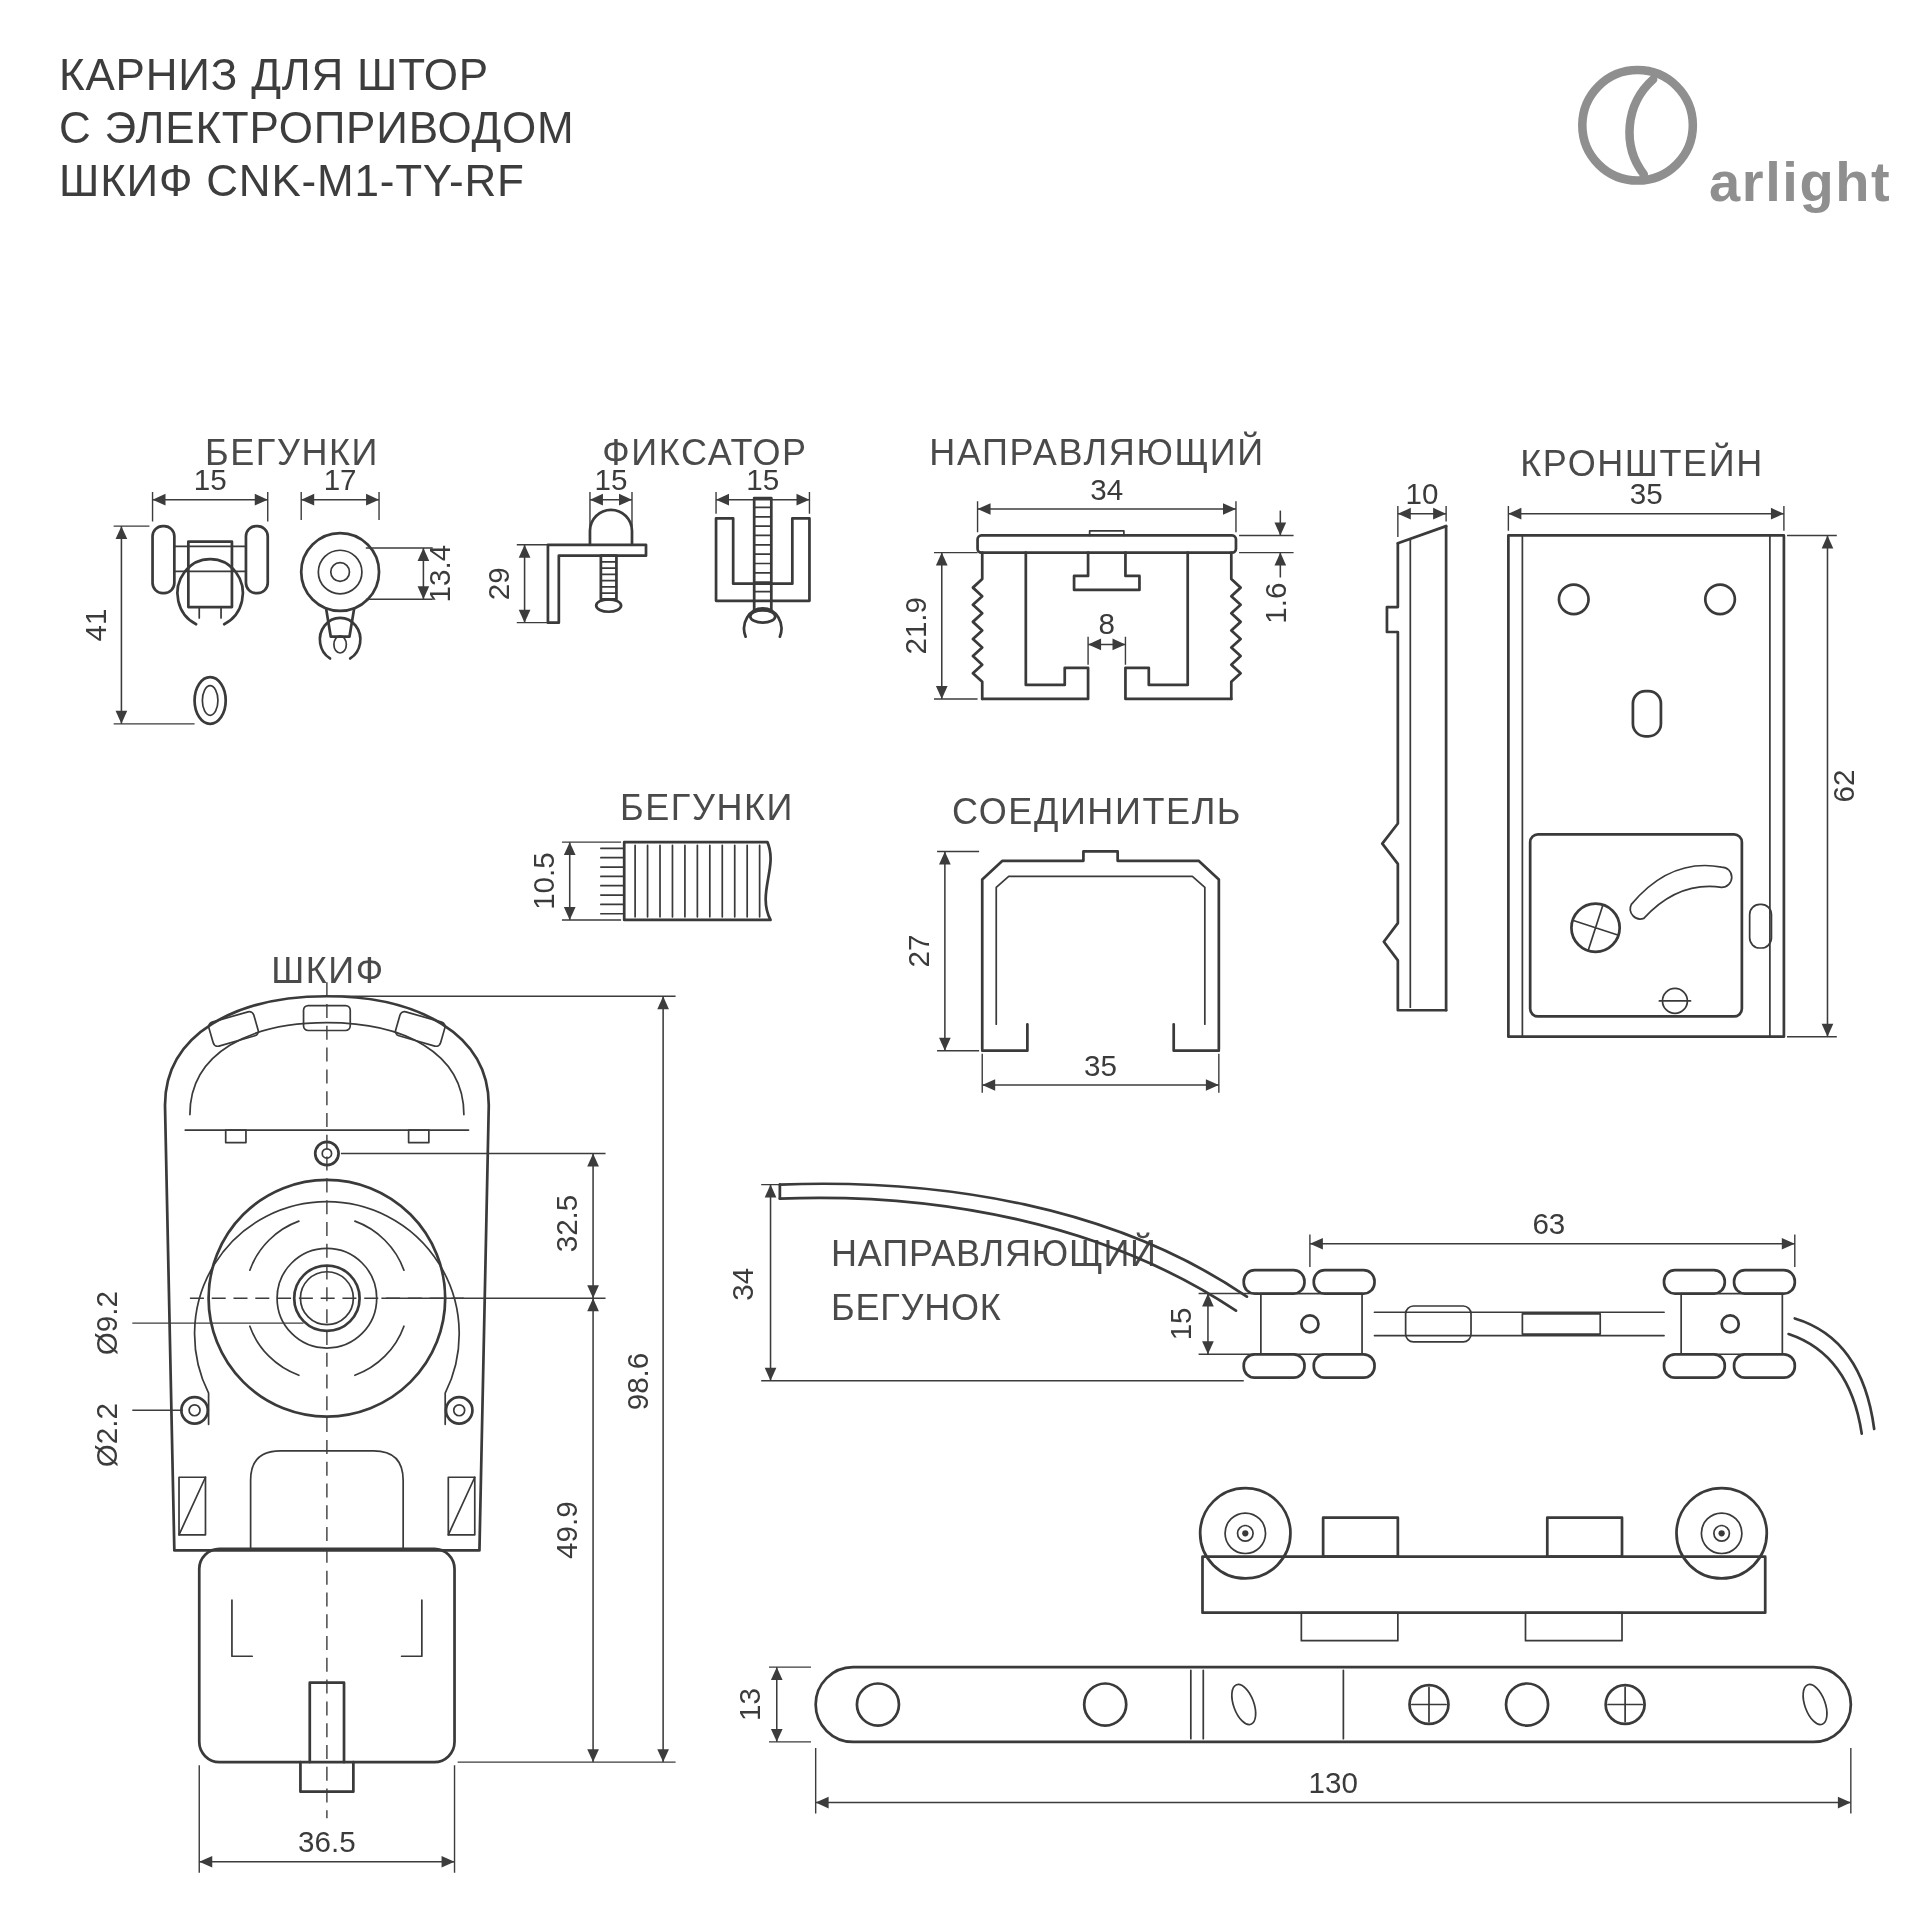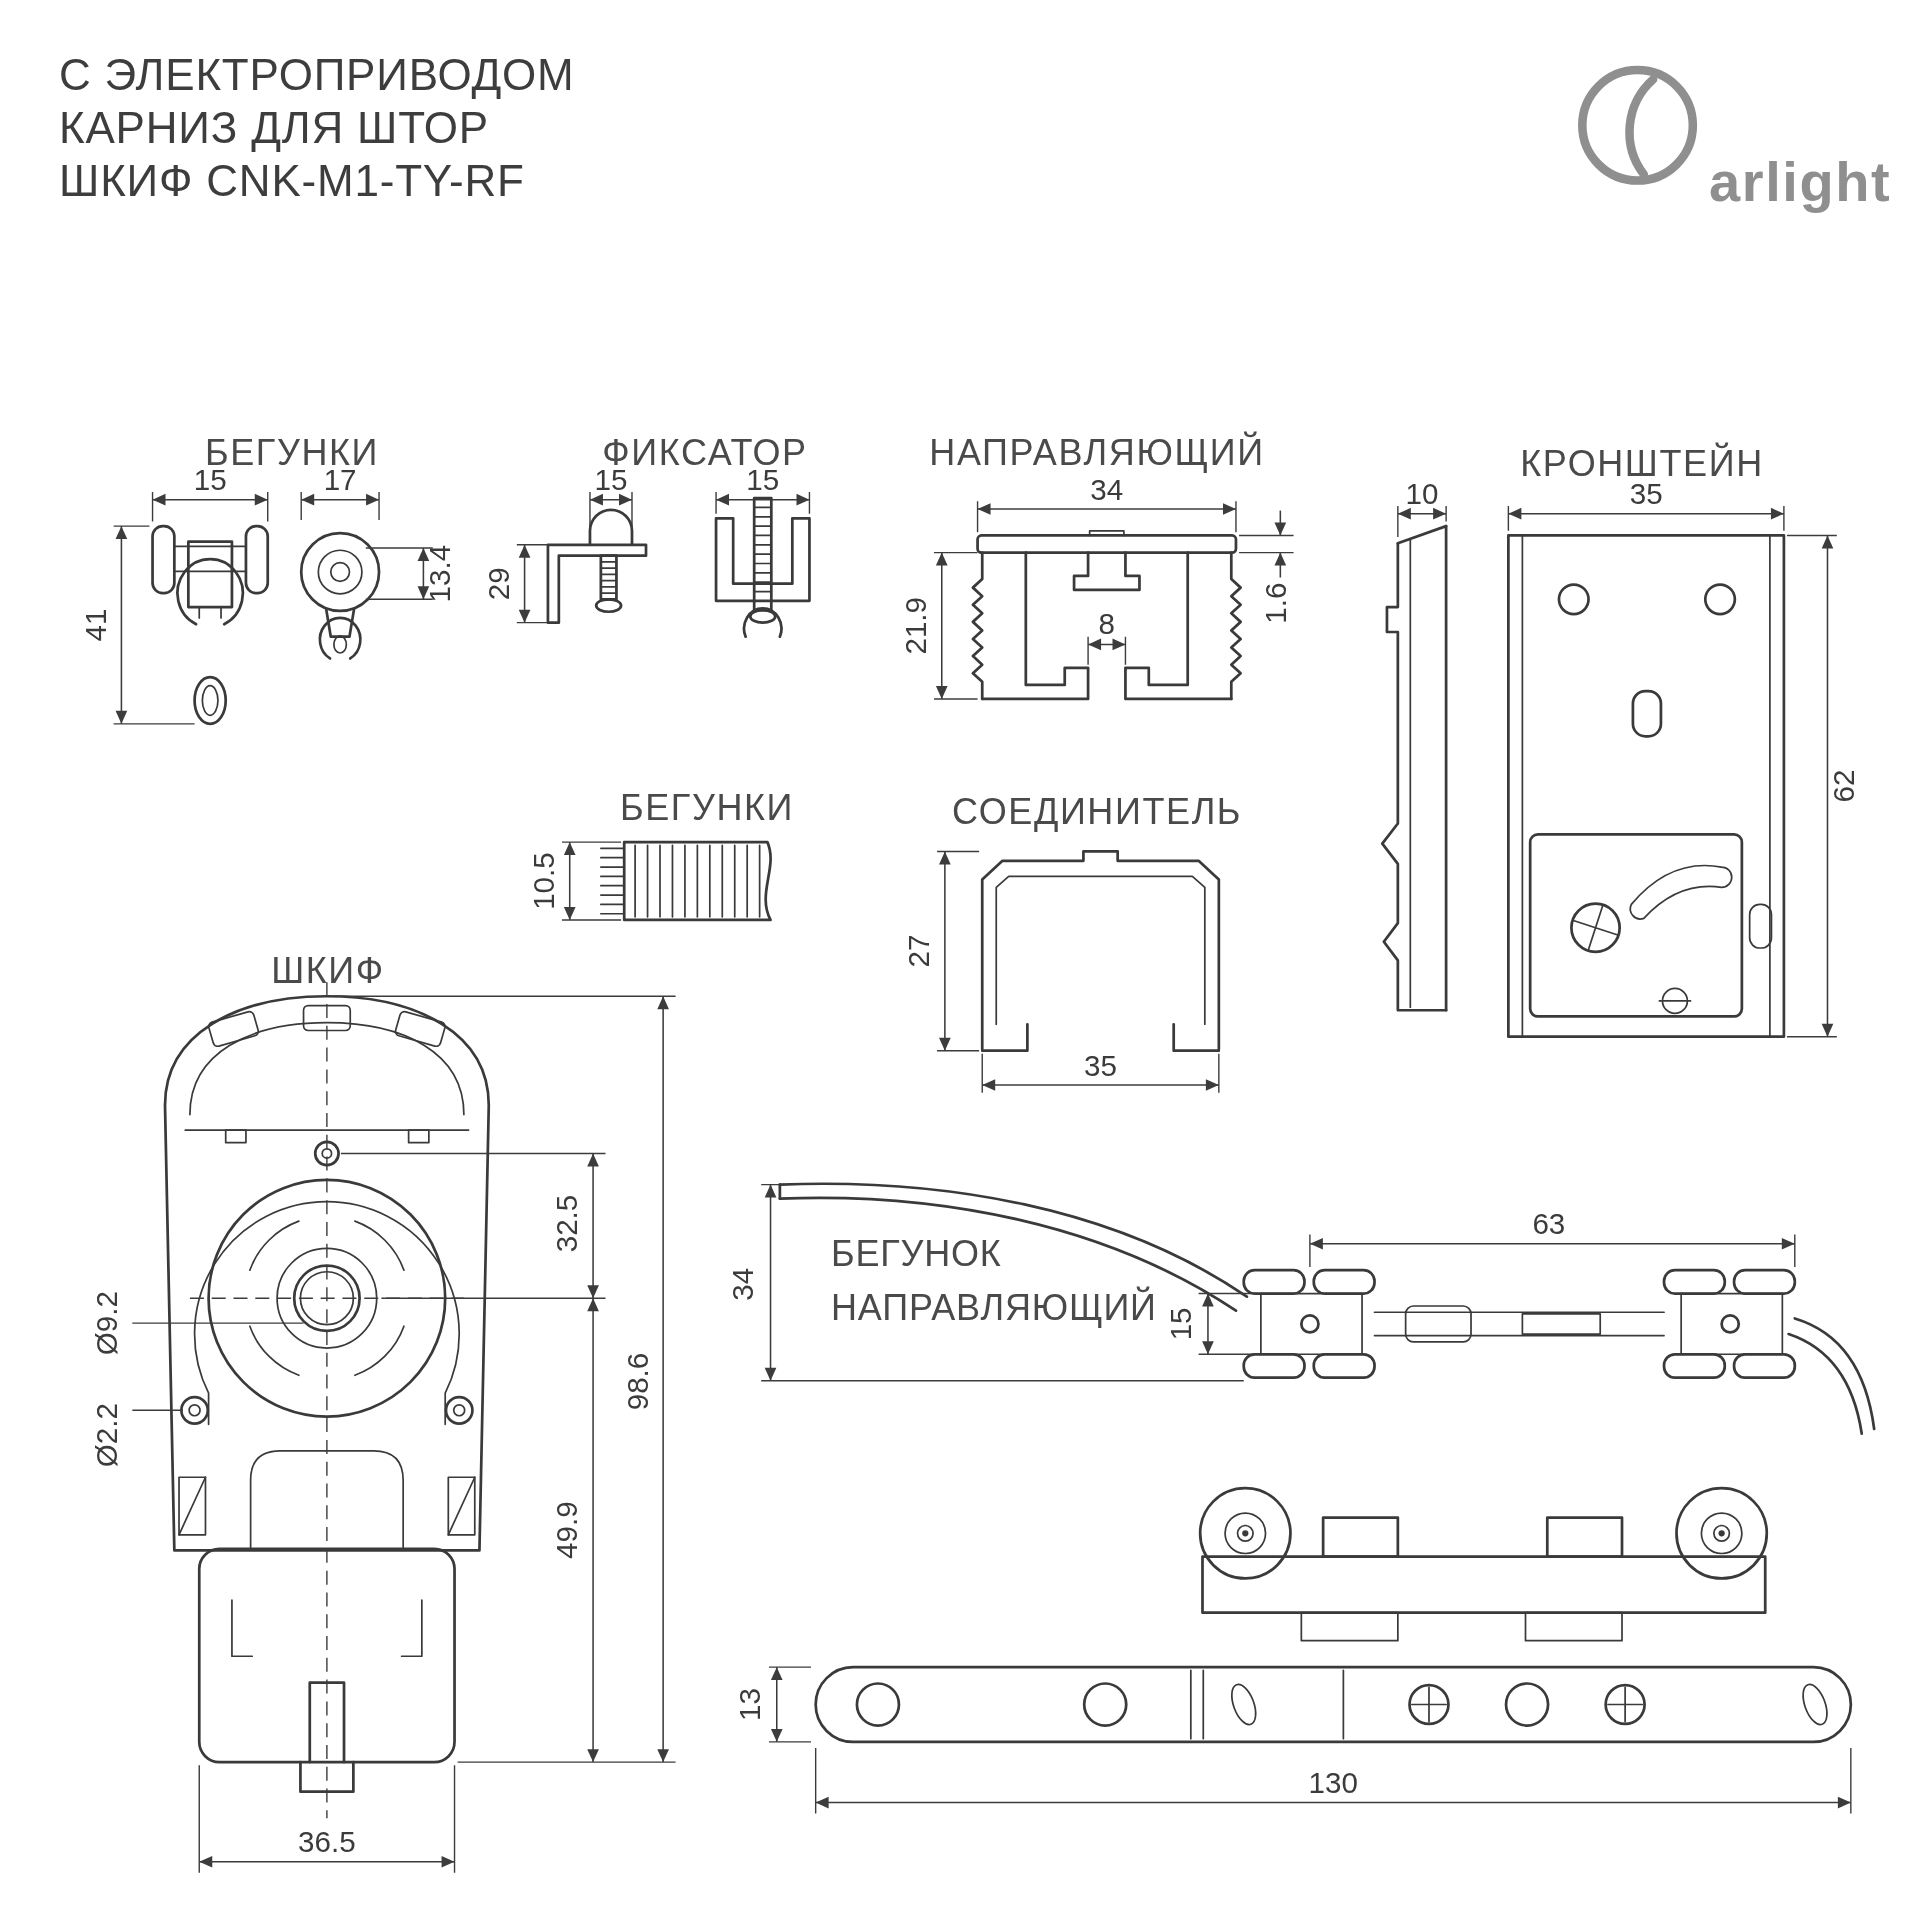--- a/index.html
+++ b/index.html
@@ -17,38 +17,38 @@
   .cl  { fill:none; stroke:#3c3c3c; stroke-width:1.8; stroke-dasharray:18 10; }
   .dtxt { font-family:"Liberation Sans", sans-serif; font-size:38px; fill:#3b3b3b; text-anchor:middle; }
   .logo-ln { fill:none; stroke:#8f8f8f; stroke-width:11; stroke-linecap:round; }
 </style>
 </head>
 <body>
 
 <div id="page">
 
   <div class="title">
+    <div>КАРНИЗ ДЛЯ ШТОР</div>
     <div>С ЭЛЕКТРОПРИВОДОМ</div>
-    <div>КАРНИЗ ДЛЯ ШТОР</div>
     <div>ШКИФ CNK-M1-TY-RF</div>
   </div>
 
   <div class="logo-text">arlight</div>
 
   <div class="sec-label" style="left:292px; top:416px;">БЕГУНКИ</div>
   <div class="sec-label" style="left:705px; top:416px;text-align:center;">ФИКСАТОР</div>
   <div class="sec-label" style="left:1097px; top:416px;">НАПРАВЛЯЮЩИЙ</div>
   <div class="sec-label" style="left:1642px; top:427px;">КРОНШТЕЙН</div>
   <div class="sec-label" style="left:707px; top:771px;">БЕГУНКИ</div>
   <div class="sec-label" style="left:1097px; top:775px;">СОЕДИНИТЕЛЬ</div>
   <div class="sec-label" style="left:328px; top:934px;">ШКИФ</div>
 
   <div class="runner-label">
+    <div>НАПРАВЛЯЮЩИЙ</div>
     <div>БЕГУНОК</div>
-    <div>НАПРАВЛЯЮЩИЙ</div>
   </div>
 
   <svg id="drawing" width="1931" height="1931" viewBox="0 0 2481 2481">
     <defs>
       <marker id="arr" viewBox="0 0 12 12" refX="11" refY="6" markerWidth="10" markerHeight="10" orient="auto-start-reverse">
         <path d="M1,1.5 L11,6 L1,10.5 Z" fill="#3c3c3c"></path>
       </marker>
     </defs>
 
     <g>

